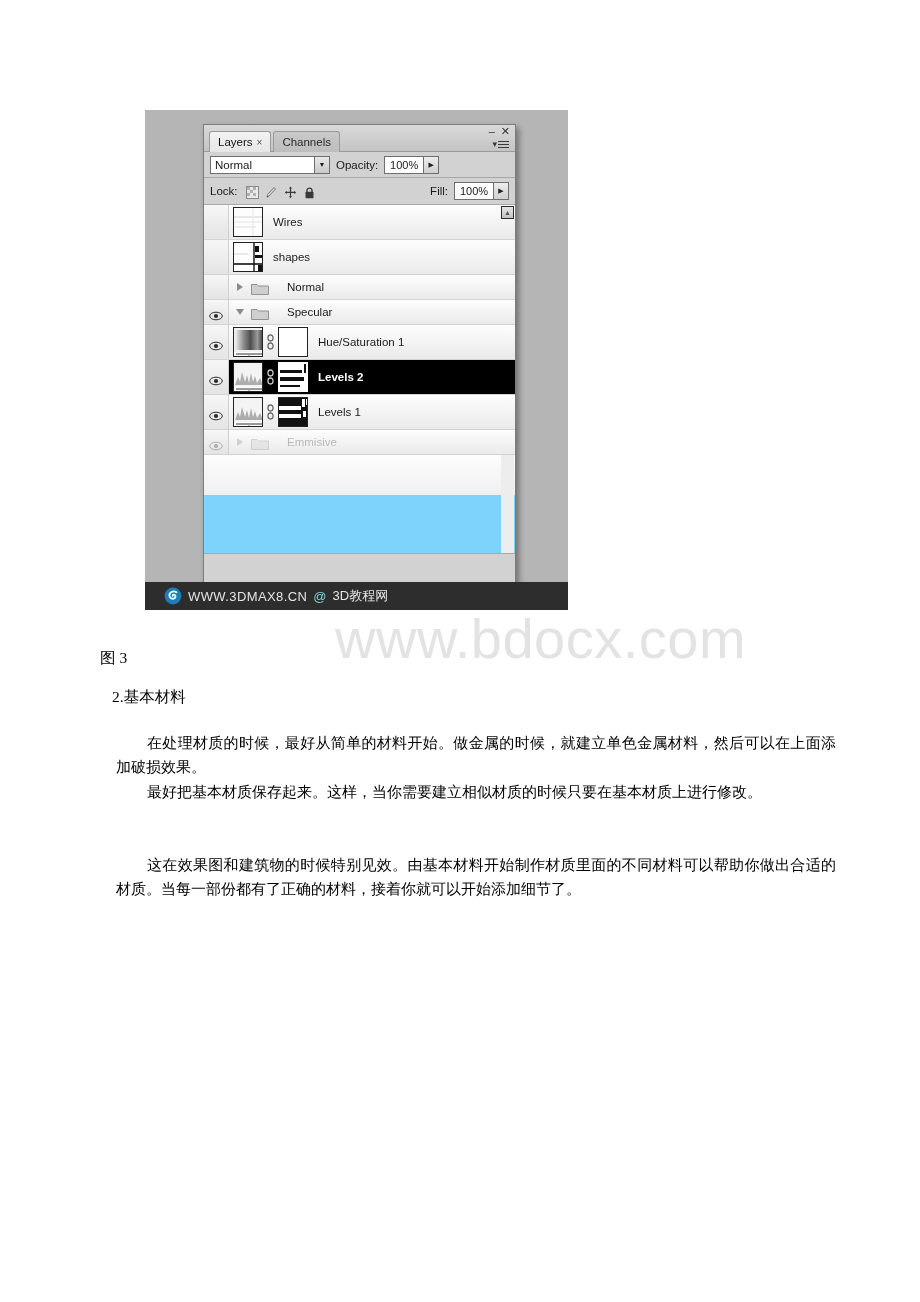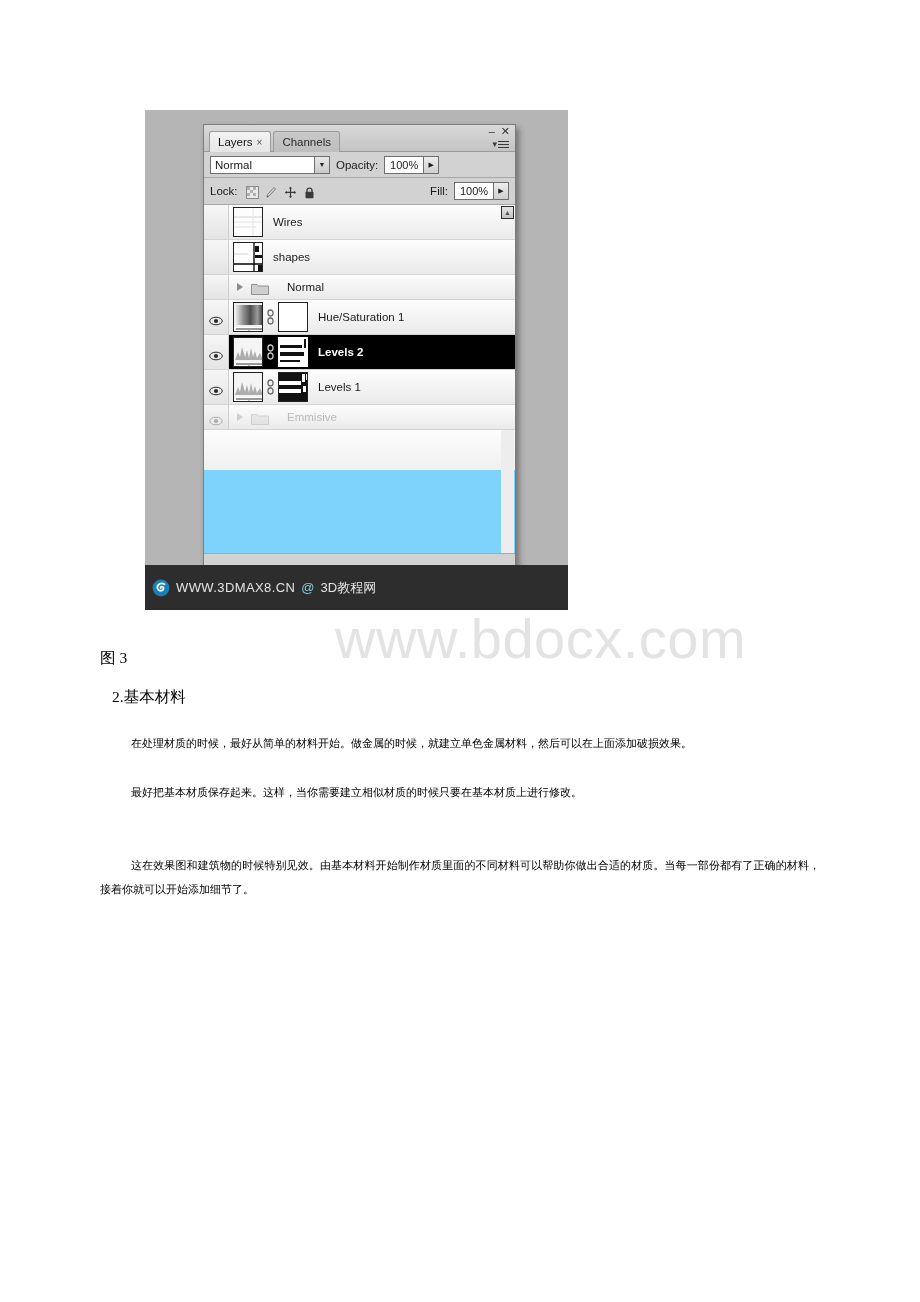--- a/index.html
+++ b/index.html
@@ -229,24 +229,24 @@
 
   .rname{
     font-size:11.5px; color:#1a1a1a;
     padding-left:10px; white-space:nowrap;
   }
   .listpad{ height:40px; background:linear-gradient(#fdfdfd,#f0f0f0); }
 
   
   .wmstrip{
     position:absolute; left:0; bottom:0;
-    width:423px; height:45px;
+    width:423px; height:28px;
     background:#2d2d2d;
     display:flex; align-items:center;
-    padding-left:7px; gap:6px;
+    padding-left:19px; gap:6px;
     font-family:"Liberation Sans","DejaVu Sans",sans-serif;
   }
   .wmlogo{ width:18px; height:18px; flex:0 0 auto; }
   .wmtext{ font-size:13px; color:#e4e4e4; letter-spacing:0.4px; }
   .wmat{ font-size:13px; color:#7fd0d8; }
   .wmcn{ font-size:13px; color:#e4e4e4; }
 
   
   #doc{
     position:absolute;
@@ -256,22 +256,22 @@
   .caption{
     position:absolute; left:100px; top:648px;
     font-size:15.5px; color:#000;
   }
   .heading{
     position:absolute; left:112px; top:687px;
     font-size:15.5px; color:#000;text-align:center;
   }
   .para{
     position:absolute;
-    left:100px; width:720px;
-    font-size:11px; line-height:24px;
+    left:116px; width:720px;
+    font-size:15px; line-height:24px;
     color:#000;
     text-align:justify;
     text-indent:31px;
   }
   #para1{ top:731px; }
   #para2{ top:780px; }
   #para3{ top:853px; }
 </style>
 </head>
 <body>
@@ -420,20 +420,41 @@
         <div class="foldercell">
           <span class="folder">
             <svg viewBox="0 0 18 13" width="18" height="13">
                 <path d="M0.5 12.5 L0.5 2.5 L6 2.5 L7.4 4 L17.5 4 L17.5 12.5 Z" fill="#cfcfcf" stroke="#8a8a8a" stroke-width="0.9"></path>
               </svg>
           </span>
         </div>
         <span class="rname">Normal</span>
       </div>
 
+      <div class="row group">
+        <div class="eyecell">
+          <span class="eye">
+            <svg viewBox="0 0 14 10" width="14" height="10">
+                <ellipse cx="7" cy="5" rx="6.3" ry="3.8" fill="#e9e9e9" stroke="#2b2b2b" stroke-width="1"></ellipse>
+                <circle cx="7" cy="5" r="2.1" fill="#2b2b2b"></circle>
+              </svg>
+          </span>
+        </div>
+        <div class="twcell">
+            <span class="tri down"></span>
+          </div>
+        <div class="foldercell">
+          <span class="folder">
+            <svg viewBox="0 0 18 13" width="18" height="13">
+                <path d="M0.5 12.5 L0.5 2.5 L6 2.5 L7.4 4 L17.5 4 L17.5 12.5 Z" fill="#cfcfcf" stroke="#8a8a8a" stroke-width="0.9"></path>
+              </svg>
+          </span>
+        </div>
+        <span class="rname">Specular</span>
+      </div>
 
       <div class="row">
         <div class="eyecell">
           <span class="eye">
             <svg viewBox="0 0 14 10" width="14" height="10">
                 <ellipse cx="7" cy="5" rx="6.3" ry="3.8" fill="#e9e9e9" stroke="#2b2b2b" stroke-width="1"></ellipse>
                 <circle cx="7" cy="5" r="2.1" fill="#2b2b2b"></circle>
               </svg>
           </span>
         </div>

